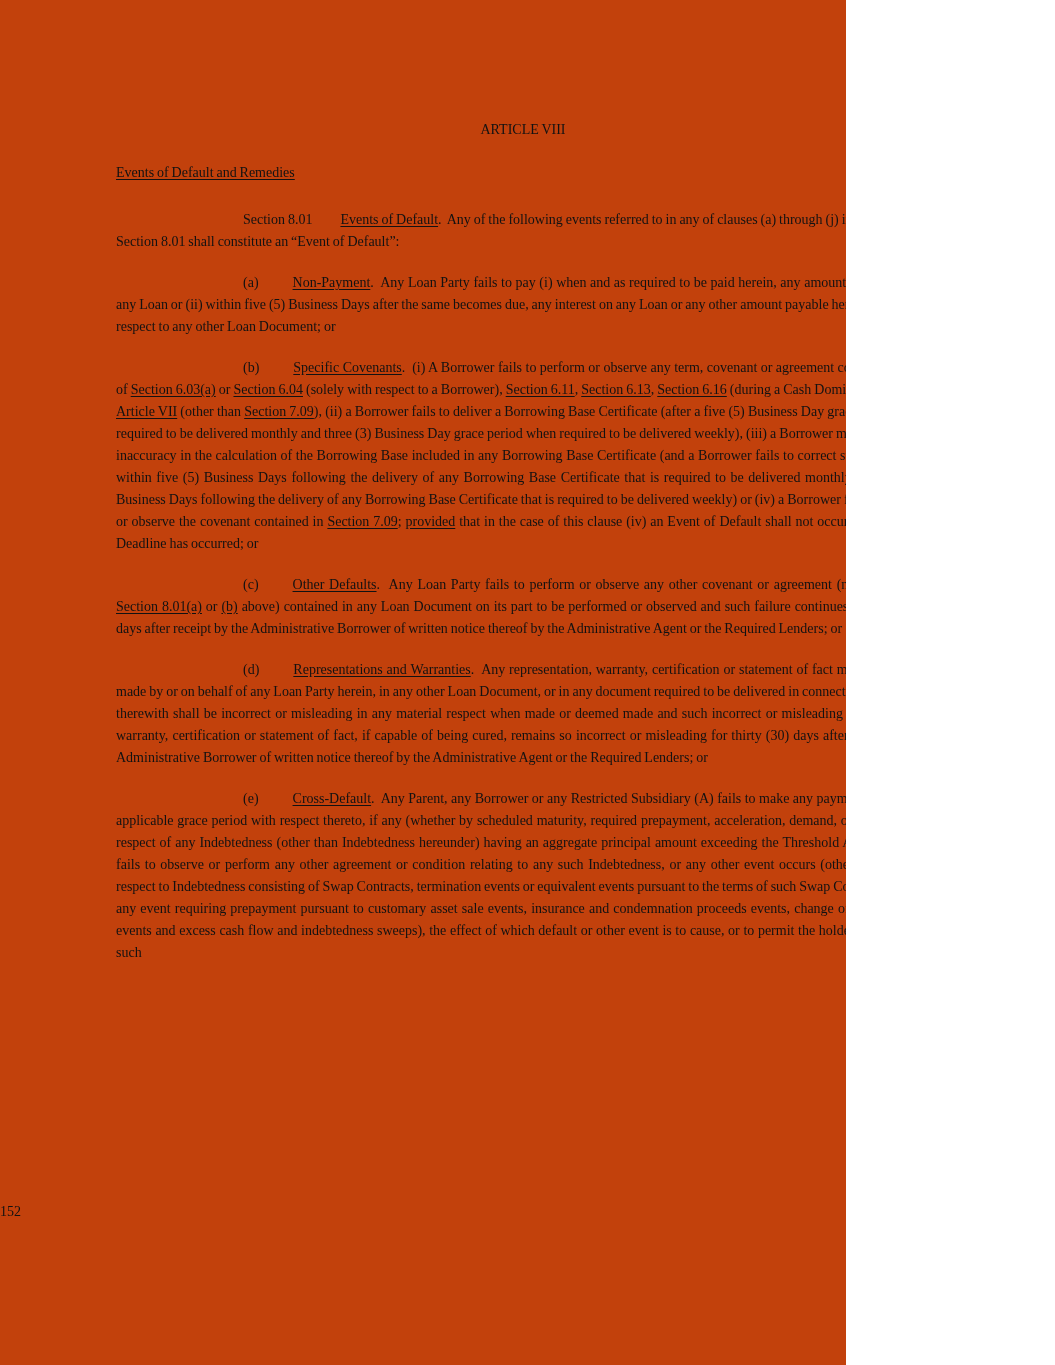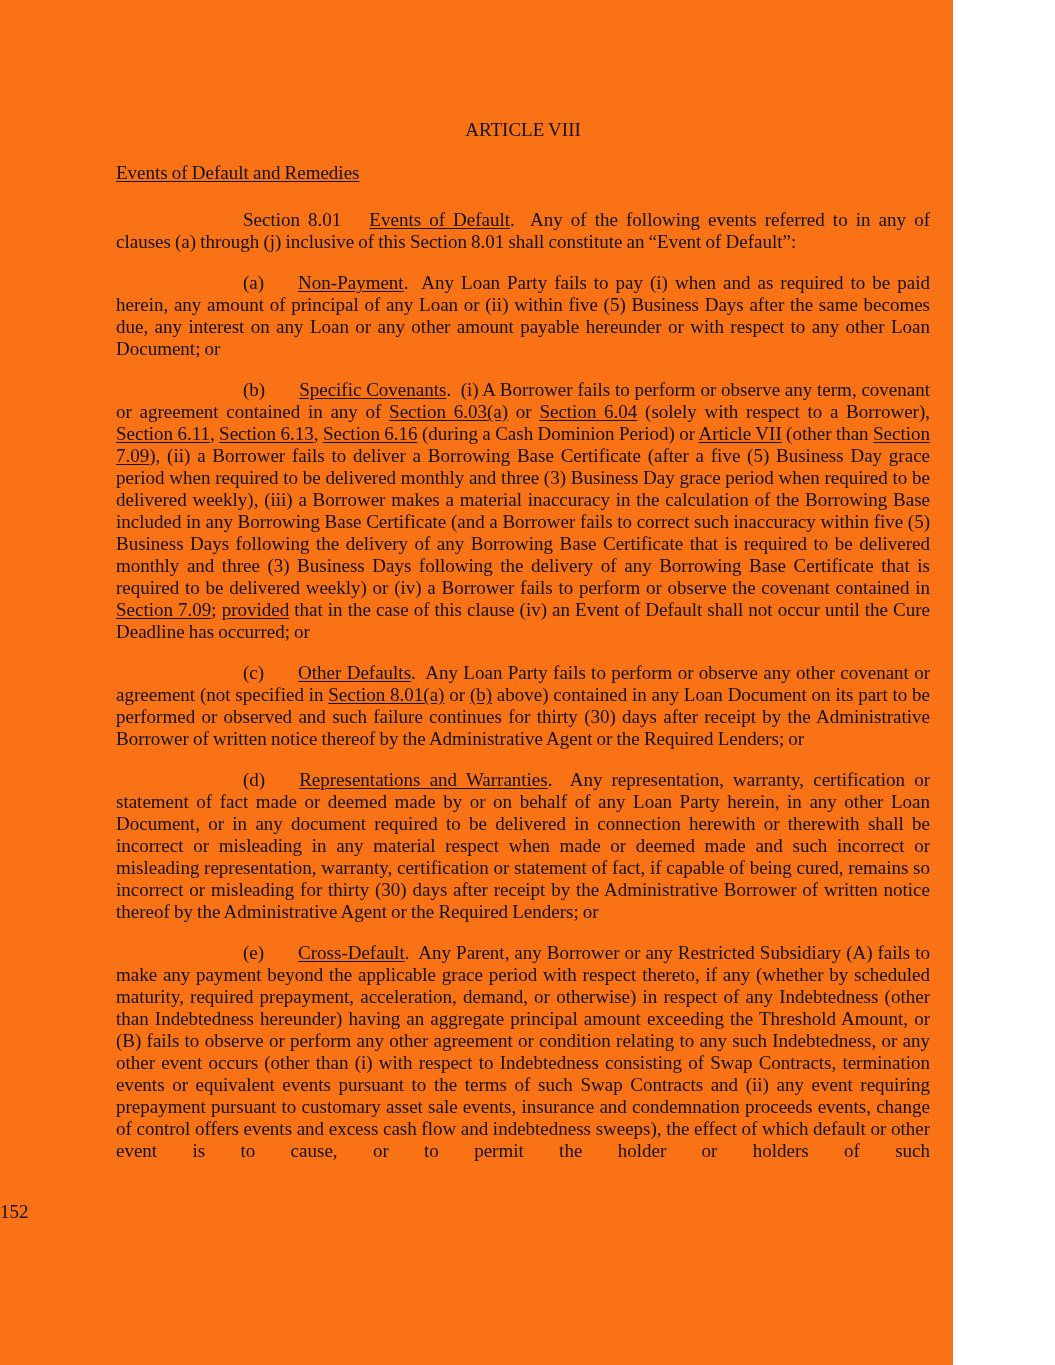--- a/index.html
+++ b/index.html
@@ -1,23 +1,23 @@
 <!DOCTYPE html>
 <html><head>
 <meta charset="utf-8">
 <style>
   html, body { margin: 0; padding: 0; background: #ffffff; }
   .page {
     position: relative;
-    width: 953px;
+    width: 846px;
     height: 1365px;
-    background: #f97316;
+    background: #c2410c;
     color: #121212;
     font-family: "Liberation Serif", "DejaVu Serif", serif;
-    font-size: 19px;
+    font-size: 14px;
     line-height: 22px;
     word-spacing: -0.6px;
     overflow: hidden;
   }
   .content {
     position: absolute;
     left: 116px;
     top: 119px;
     width: 814px;
   }

